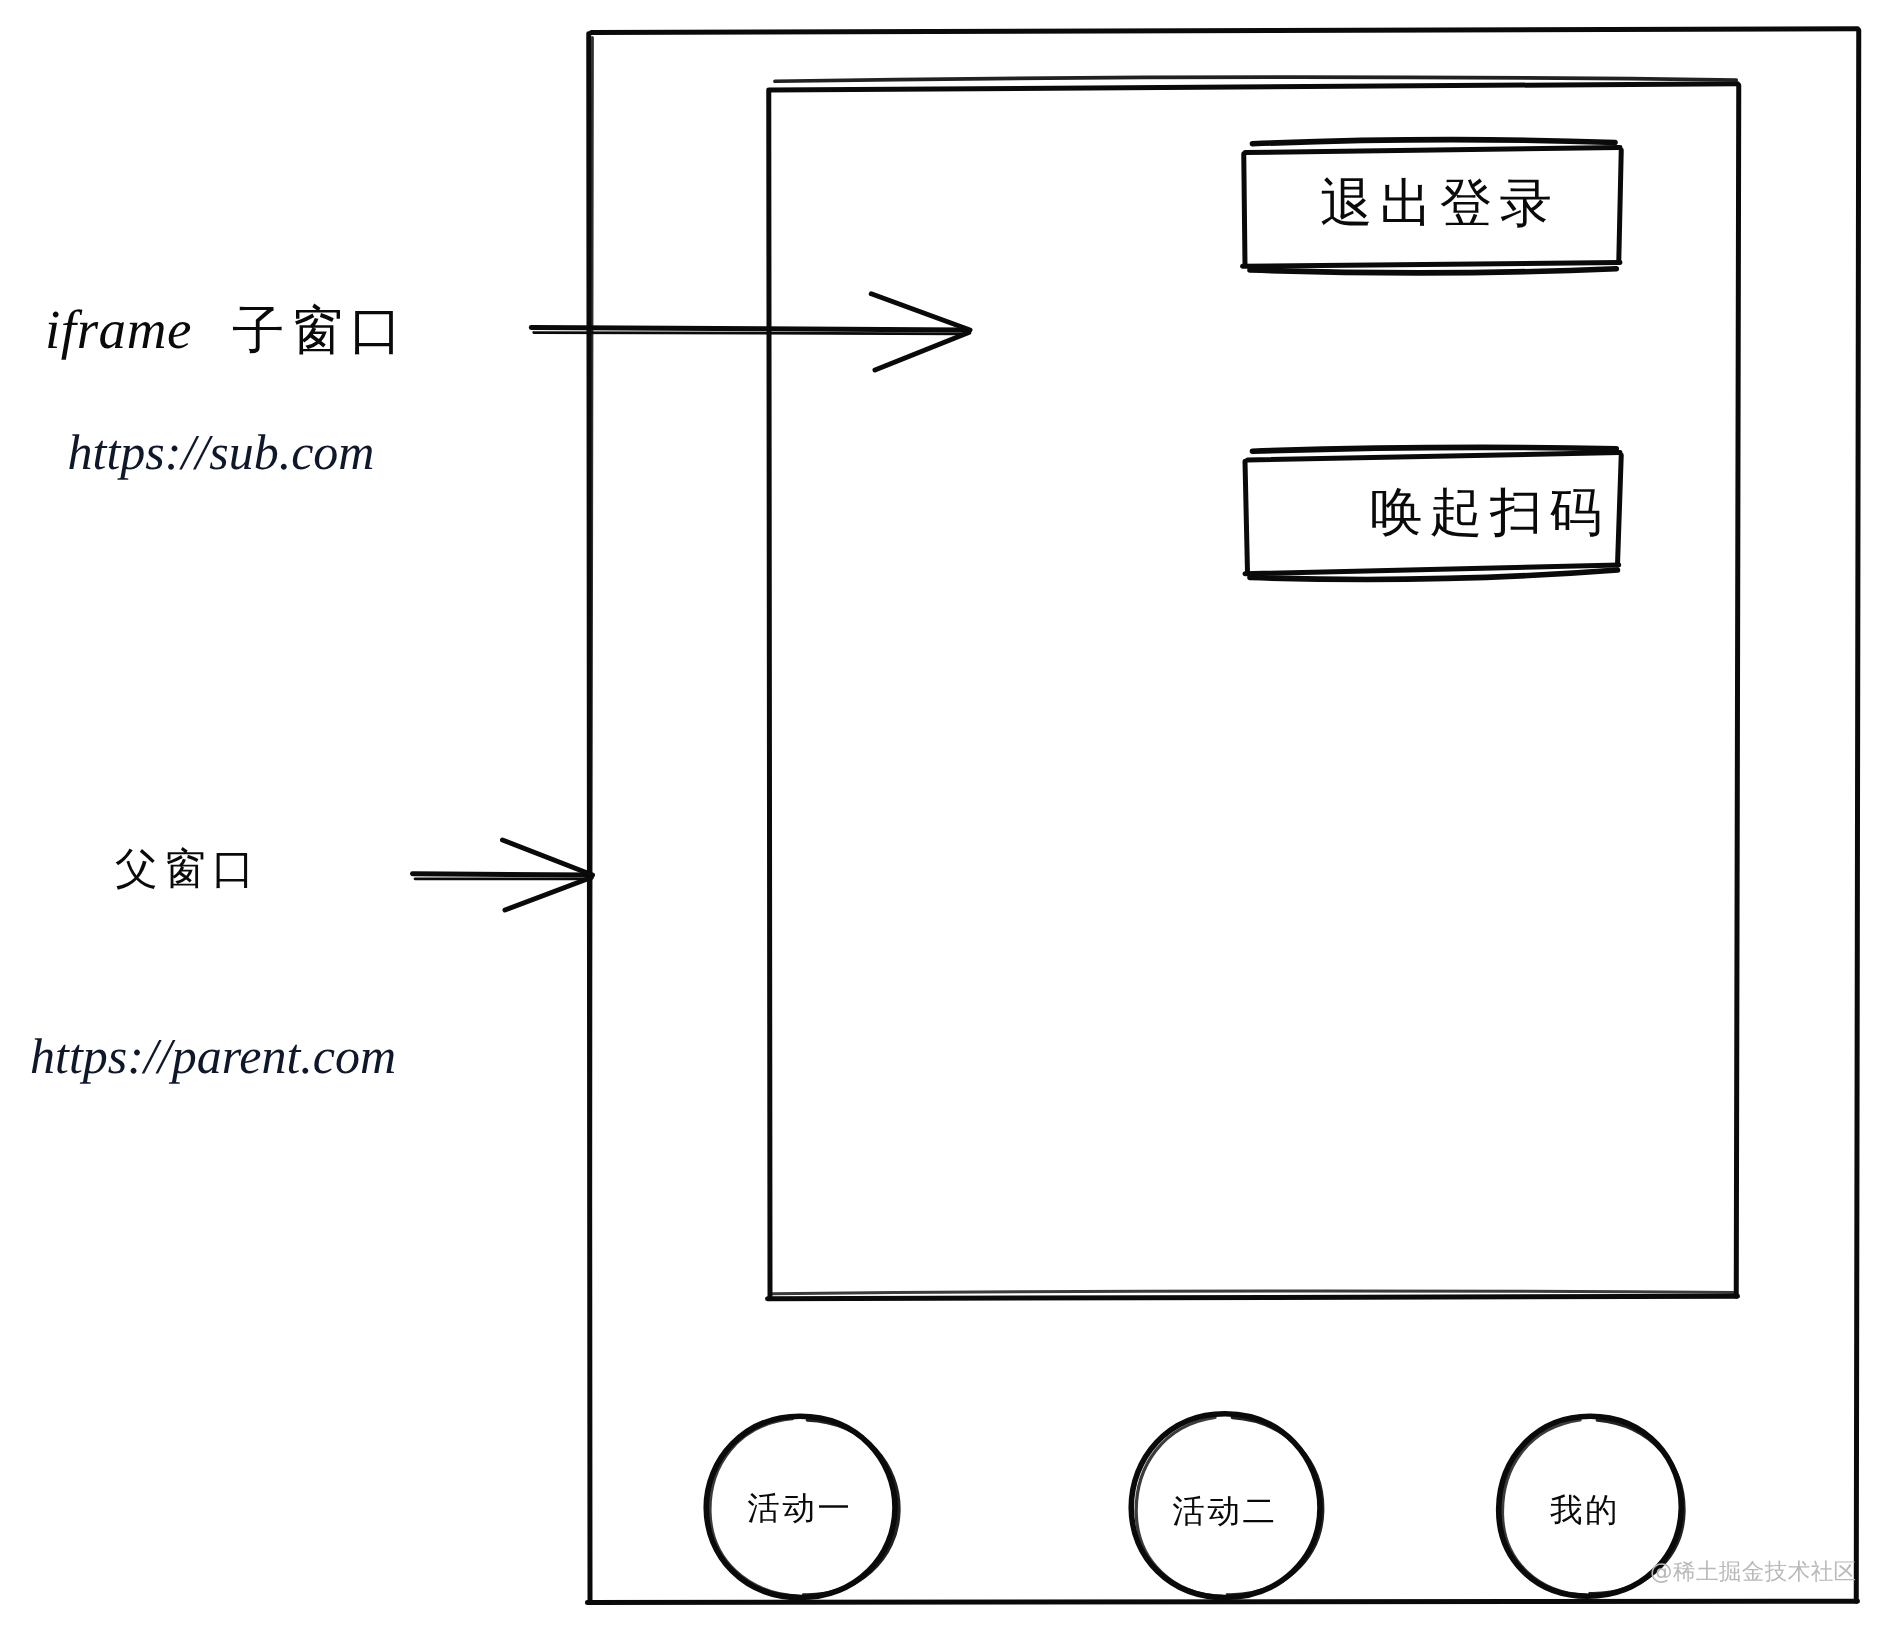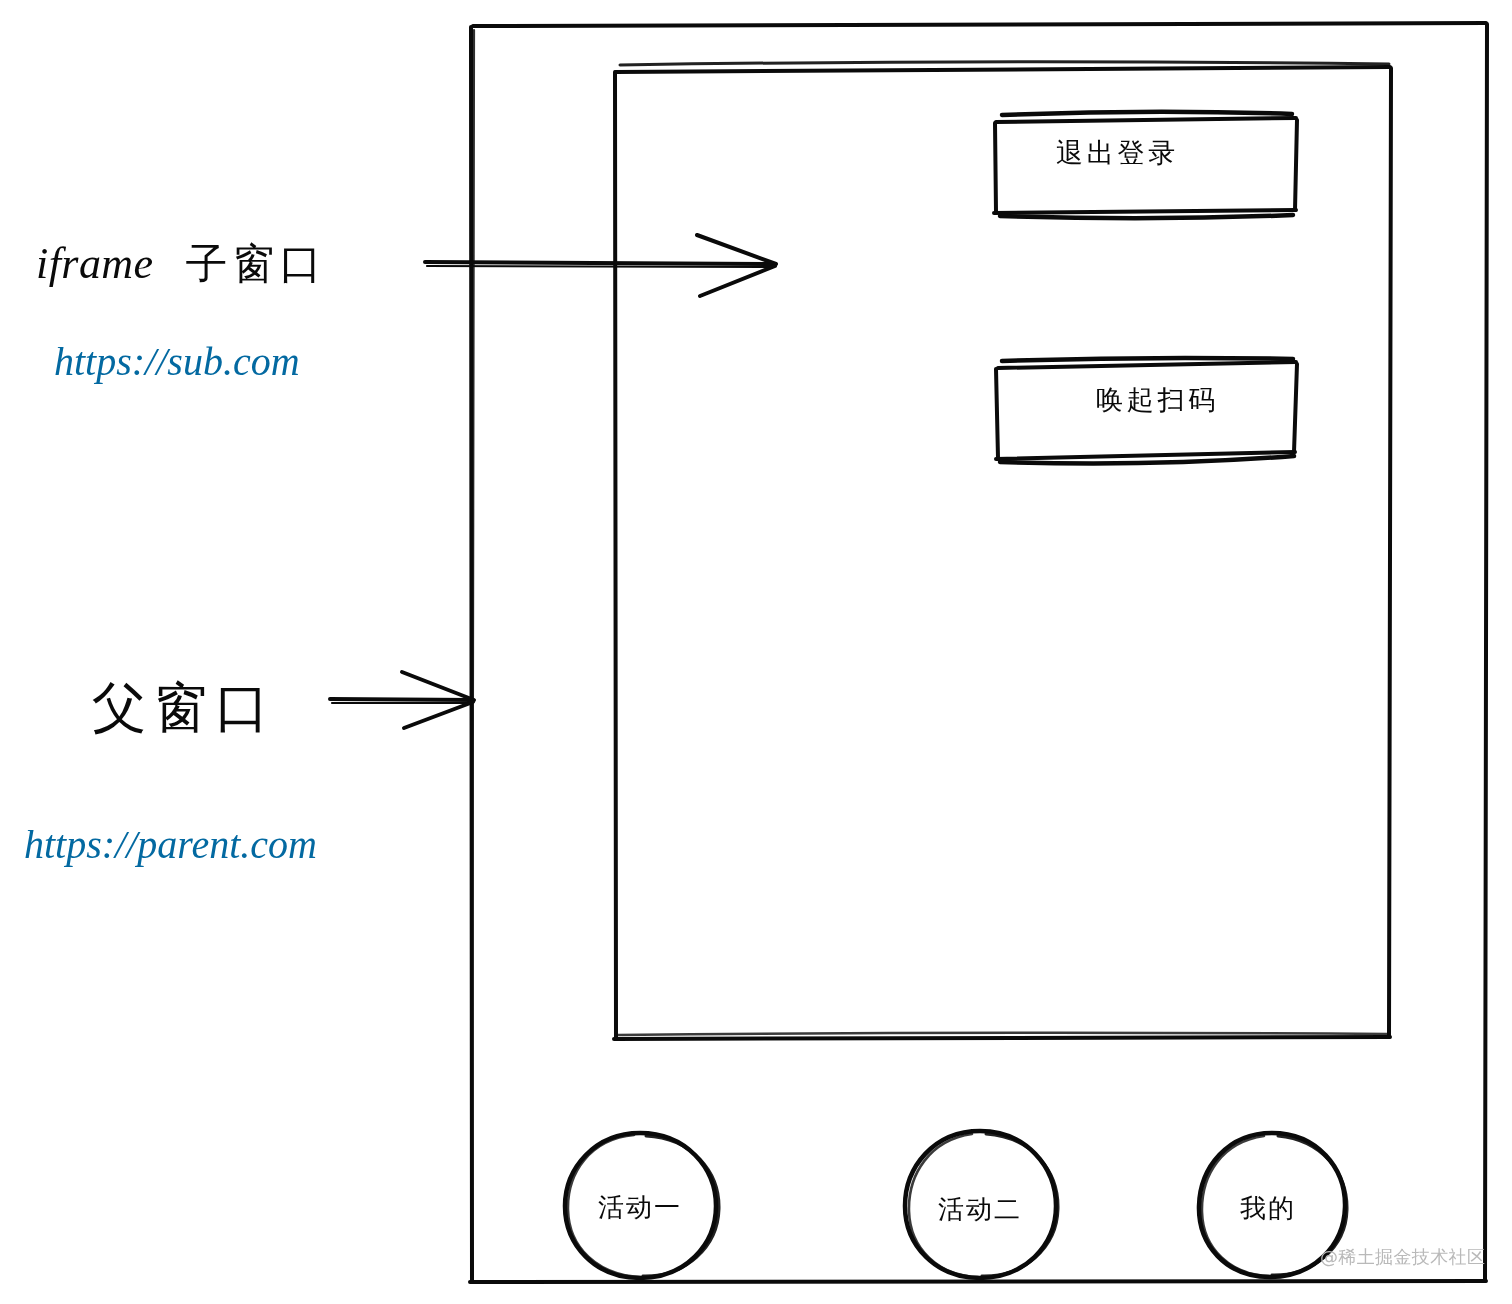--- a/index.html
+++ b/index.html
@@ -31,21 +31,21 @@
     white-space: nowrap;
     letter-spacing: 0.06em;
   }
   .cn {
     font-family: "DejaVu Sans", sans-serif;
     font-weight: 400;
   }
   .url {
     font-family: "Liberation Serif", serif;
     font-style: italic;
-    color: #0369a1;
+    color: #0f172a;
     white-space: nowrap;
     position: absolute;
   }
   #label-iframe {
     left: 36px;
     top: 236px;
     font-size: 42px;
   }
   #label-iframe .latin {
     font-family: "Liberation Serif", serif;
@@ -59,32 +59,32 @@
     margin-left: 32px;
   }
   #url-sub {
     left: 54px;
     top: 338px;
     font-size: 40px;
   }
   #label-parent {
     left: 92px;
     top: 672px;
-    font-size: 54px;
+    font-size: 34px;
     letter-spacing: 0.14em;
   }
   #url-parent {
     left: 24px;
     top: 821px;
     font-size: 40px;
   }
   .btn-label {
     position: absolute;
     font-family: Liberation Serif, serif;
-    font-size: 27px;
+    font-size: 42px;
     letter-spacing: 0.14em;
     color: #0a0a0a;
     white-space: nowrap;
   }
   #btn-logout-label {
     left: 1056px;
     top: 135px;
   }
   #btn-scan-label {
     left: 1056px;

